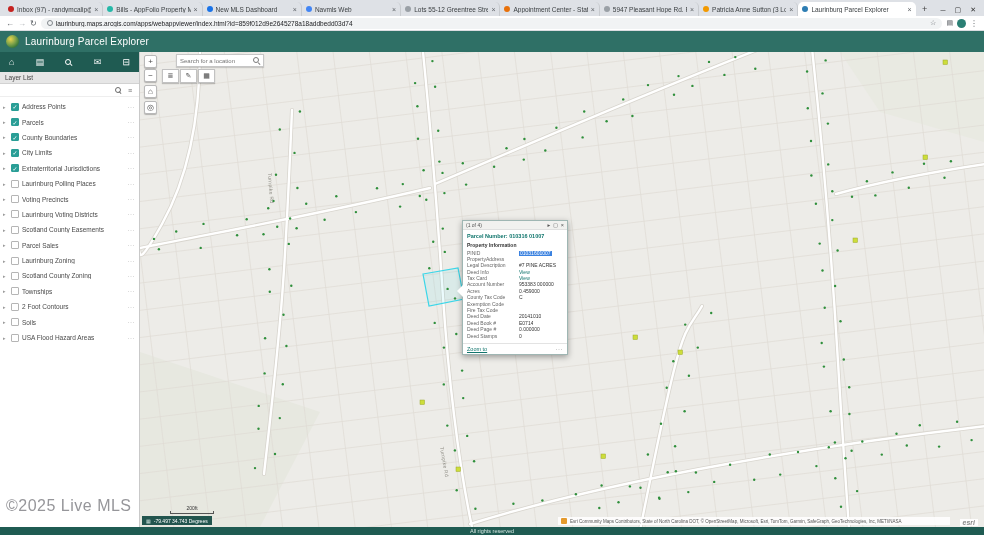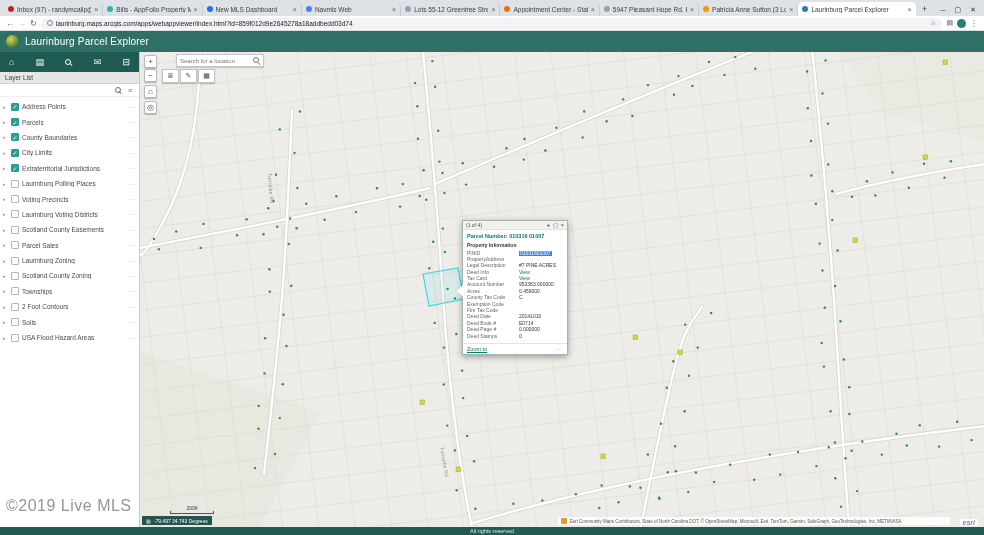--- a/index.html
+++ b/index.html
@@ -690,14 +690,14 @@
       </div>
       <div class="attribution">
         <span class="warnbtn"></span>
         <span>Esri Community Maps Contributors, State of North Carolina DOT, © OpenStreetMap, Microsoft, Esri, TomTom, Garmin, SafeGraph, GeoTechnologies, Inc, METI/NASA</span>
       </div>
       <div class="esri">esri</div>
     </div>
   </div>
 
   <div class="app-footer">All rights reserved</div>
-  <div class="watermark">©2019 Live MLS</div>
+  <div class="watermark">©2025 Live MLS</div>
 </div>
 
 </body></html>

